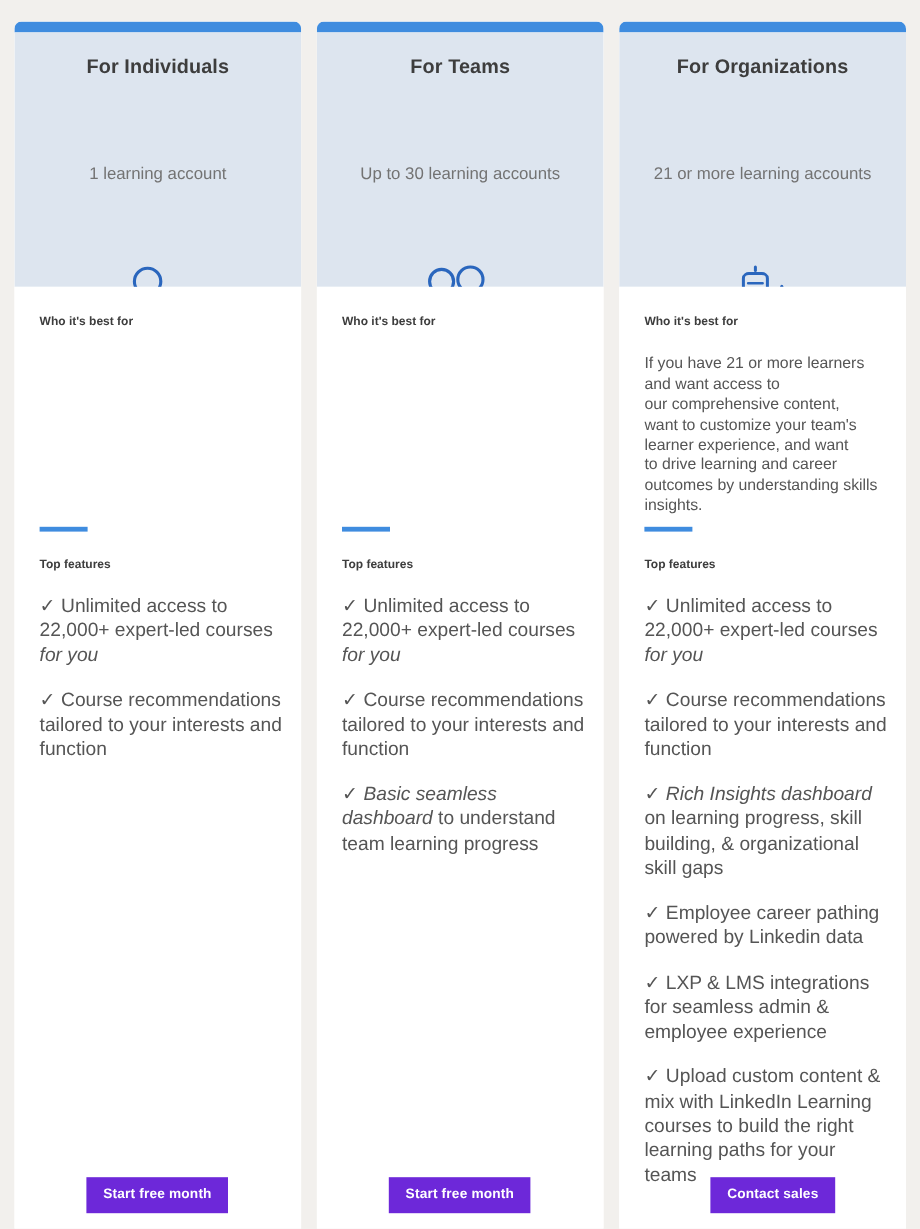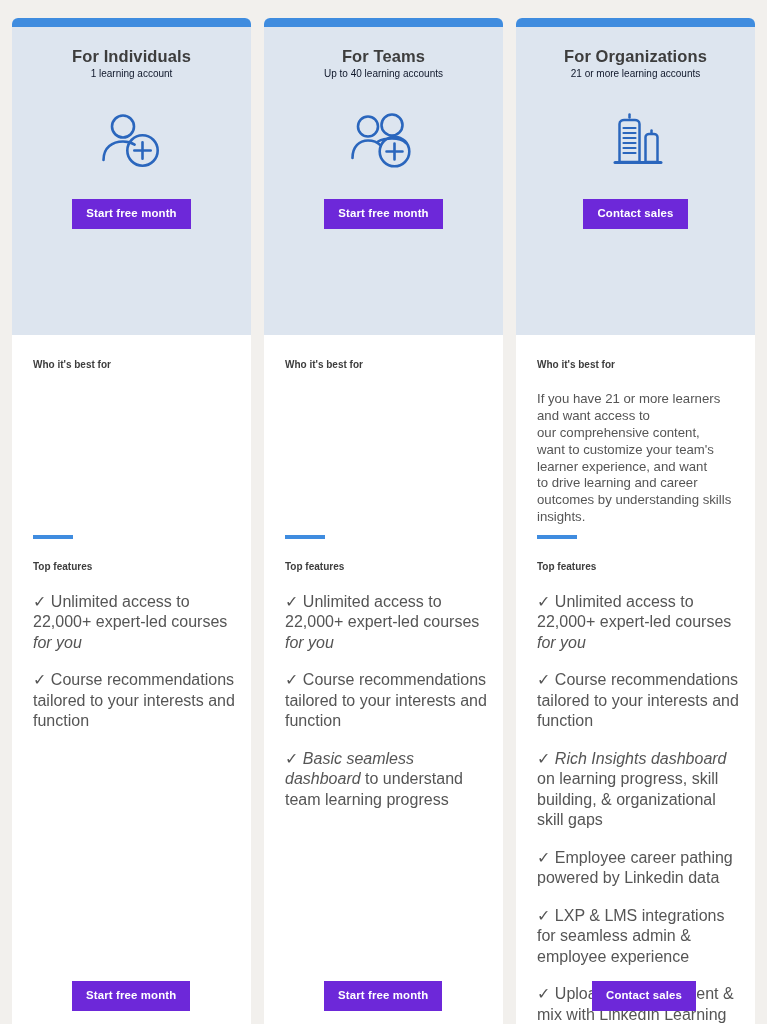--- a/index.html
+++ b/index.html
@@ -35,39 +35,41 @@
   }
   .card-accent {
     height: 9px;
     width: 100%;
     background: #3f8cdf;
     flex: 0 0 auto;
   }
   .card-head {
     background: #dde5ef;
     flex: 0 0 auto;
-    height: 308px;
+    height: 212px;
     box-sizing: border-box;
     padding: 20px 14px 0 14px;
     display: flex;
     flex-direction: column;
     align-items: center;
+    gap: 40px;
   }
   .card-title {
     font-size: 16.5px;
     font-weight: bold;
     color: #3d3d3d;
     letter-spacing: .1px;
     text-align: center;
     margin: 0;
     line-height: 1.2;
   }
   .card-sub {
-    font-size: 10px;
-    color: #0f172a;
+    margin-top: 28px;
+    font-size: 14px;
+    color: #737373;
     text-align: center;
     line-height: 1.3;
   }
   .icon-wrap {
     margin-top: 27px;
     height: 68px;
     display: flex;
     align-items: center;
     justify-content: center;
   }
@@ -175,21 +177,21 @@
           </div>
       </div>
       <button class="cta bottom-cta">Start free month</button>
     </div>
   </div>
 
   <div class="card card-2">
     <div class="card-accent"></div>
     <div class="card-head">
       <div class="card-title">For Teams</div>
-      <div class="card-sub">Up to 40 learning accounts</div>
+      <div class="card-sub">Up to 30 learning accounts</div>
       <div class="icon-wrap">
         <svg width="66" height="58" viewBox="0 0 66 58" fill="none" stroke="#2a66bd" stroke-width="2.6">
           <circle cx="17" cy="14.5" r="10"></circle>
           <circle cx="41" cy="13" r="10.5"></circle>
           <path d="M1.5 46 C1.5 34.5 8.5 28.5 17 28.5 C22 28.5 26.4 30.2 29.3 33.2" stroke-linecap="round"></path>
           <path d="M27 29.5 C30.6 27.4 35.5 26.5 41 26.5 C47 26.5 52 28 55 31" stroke-linecap="round"></path>
           <circle cx="43.5" cy="39.5" r="14.8"></circle>
           <path d="M43.5 31.5 V47.5 M35.5 39.5 H51.5" stroke-linecap="round"></path>
         </svg>
       </div>

